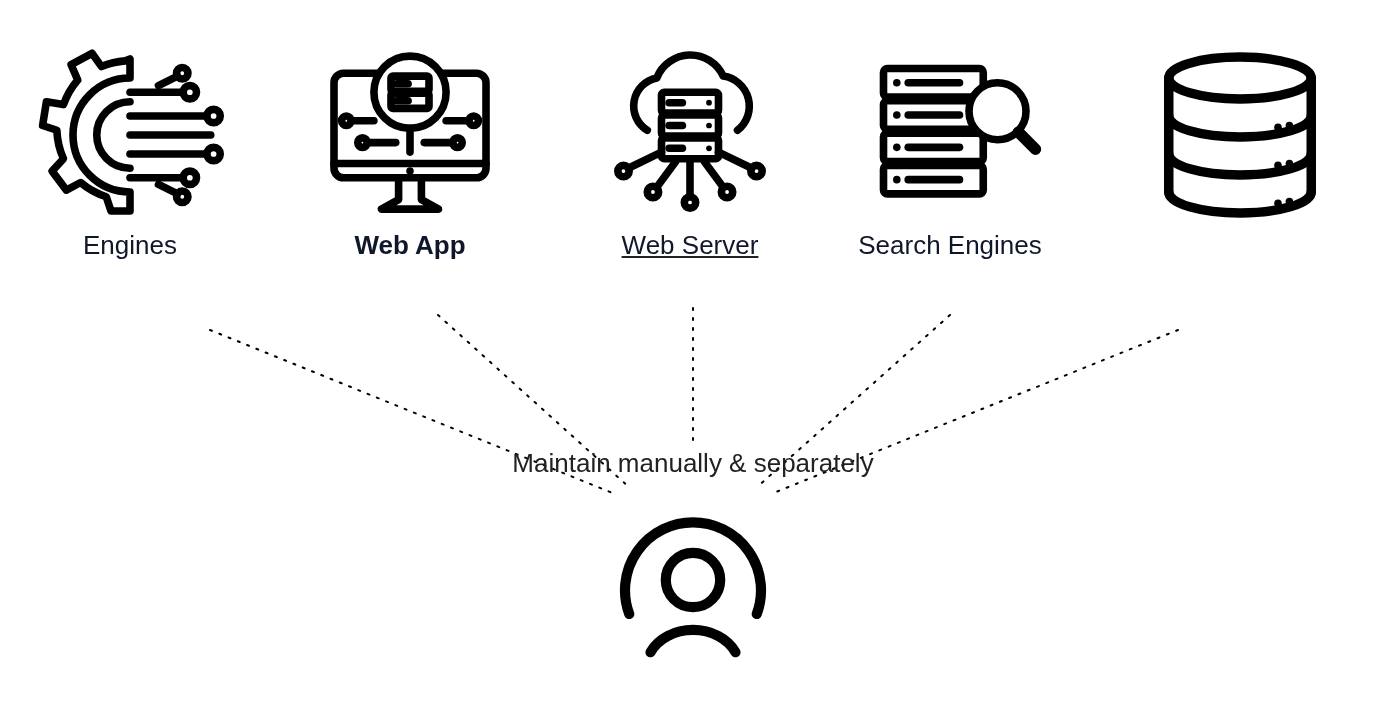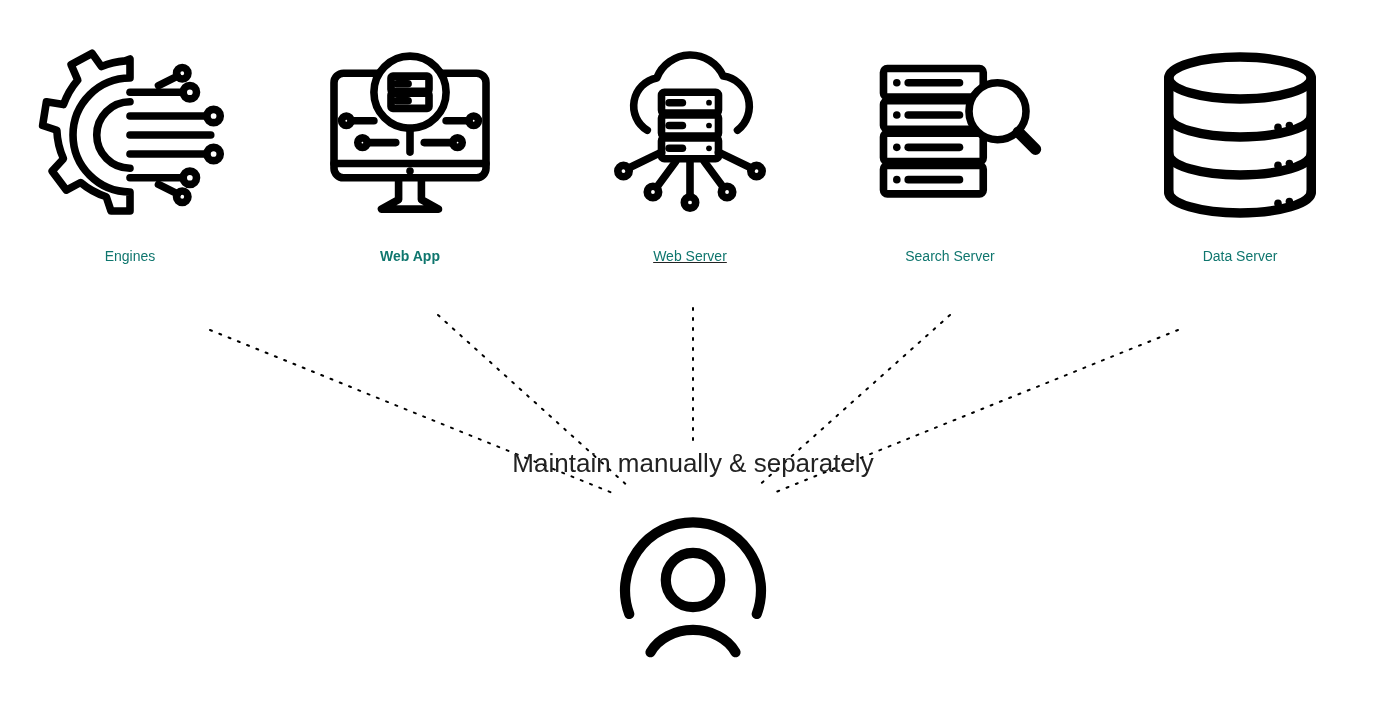--- a/index.html
+++ b/index.html
@@ -12,23 +12,22 @@
     color: #222;
     position: relative;
     overflow: hidden;
   }
   .node {
     position: absolute;
     width: 220px;
     text-align: center;
   }
   .node .label {
-    font-size: 14px;
-    margin-top: 18px;
-    color: #0f766e;
+    font-size: 26px;
+    color: #0f172a;
   }
   .icon-wrap {
     width: 190px;
     height: 190px;
     margin: 0 auto;
     display: flex;
     align-items: center;
     justify-content: center;
   }
   .caption {
@@ -189,21 +188,21 @@
         <line x1="56" y1="79" x2="110" y2="79"></line>
       <circle cx="44" cy="113" r="4" fill="#000" stroke="none"></circle>
         <line x1="56" y1="113" x2="110" y2="113"></line>
       <circle cx="44" cy="147" r="4" fill="#000" stroke="none"></circle>
         <line x1="56" y1="147" x2="110" y2="147"></line>
 
       <circle cx="150" cy="75" r="30" fill="#fff"></circle>
       <line x1="172" y1="97" x2="190" y2="115" stroke-width="12"></line>
     </svg>
   </div>
-  <div class="label">Search Server</div>
+  <div class="label">Search Engines</div>
 </div>
 
 <div class="node" style="left:1130px; top:40px;">
   <div class="icon-wrap">
     <svg viewBox="0 0 200 200" width="200" height="200" fill="none" stroke="#000" stroke-width="10" stroke-linecap="round" stroke-linejoin="round">
 
       <ellipse cx="100" cy="40" rx="75" ry="22" fill="#fff"></ellipse>
       <path d="M25 40 L25 160"></path>
       <path d="M175 40 L175 160"></path>
       <path d="M25 160 A75 22 0 0 0 175 160"></path>
@@ -211,21 +210,20 @@
       <path d="M25 120 A75 22 0 0 0 175 120"></path>
 
       <circle cx="140" cy="92" r="4" fill="#000" stroke="none"></circle>
       <circle cx="152" cy="90" r="4" fill="#000" stroke="none"></circle>
       <circle cx="140" cy="132" r="4" fill="#000" stroke="none"></circle>
       <circle cx="152" cy="130" r="4" fill="#000" stroke="none"></circle>
       <circle cx="140" cy="172" r="4" fill="#000" stroke="none"></circle>
       <circle cx="152" cy="170" r="4" fill="#000" stroke="none"></circle>
     </svg>
   </div>
-  <div class="label">Data Server</div>
 </div>
 
 <div class="caption">Maintain manually &amp; separately</div>
 
 <div class="user-wrap">
   <svg viewBox="0 0 200 200" width="170" height="180" fill="none" stroke="#000" stroke-width="12" stroke-linecap="round" stroke-linejoin="round">
 
     <path d="M25 140 A80 80 0 1 1 175 140"></path>
 
     <circle cx="100" cy="100" r="32"></circle>

